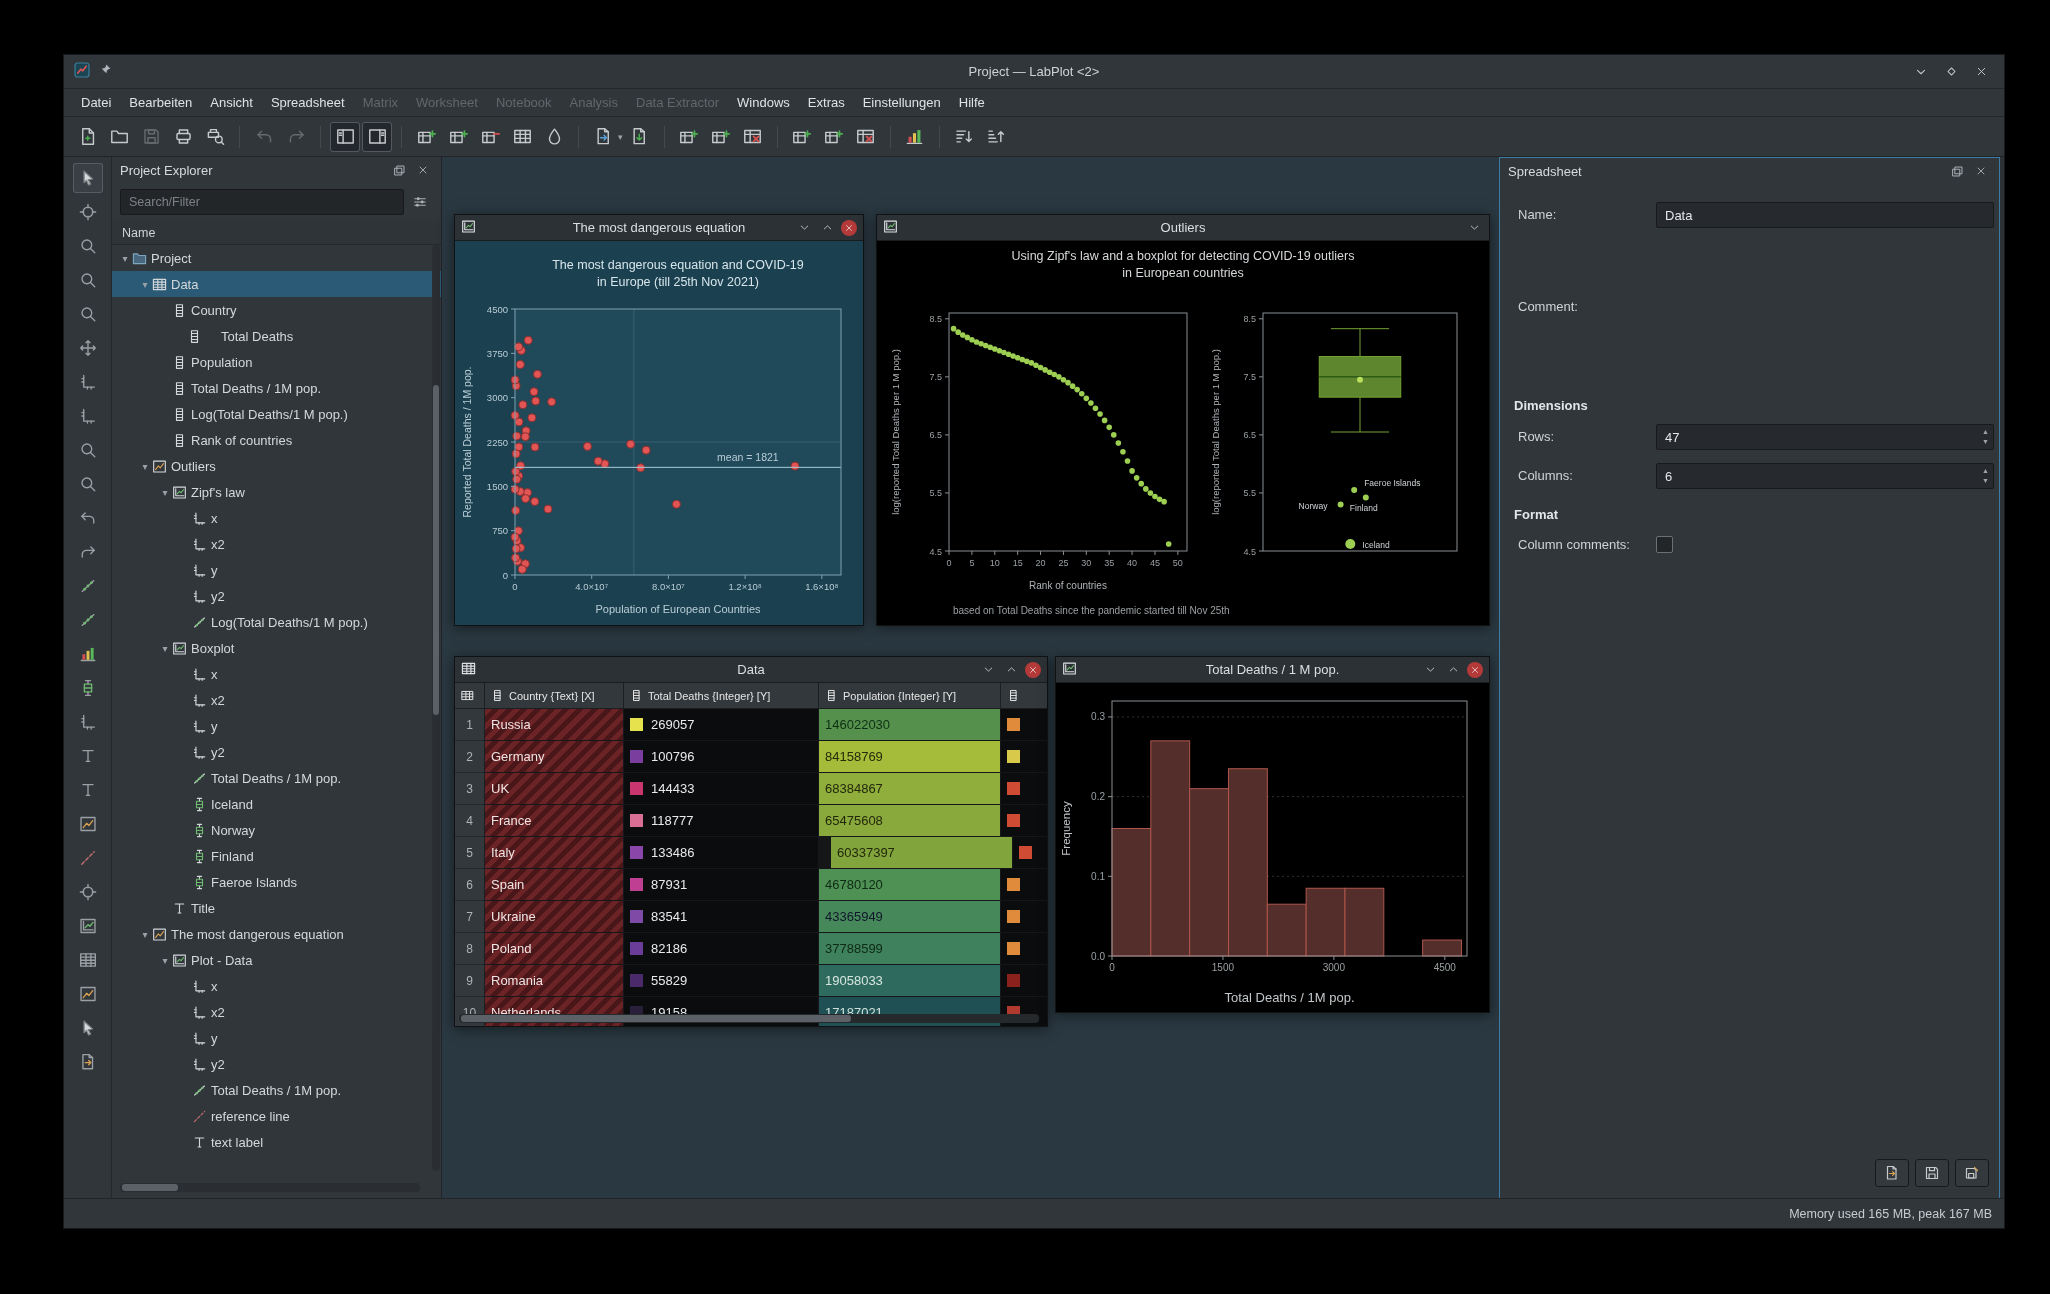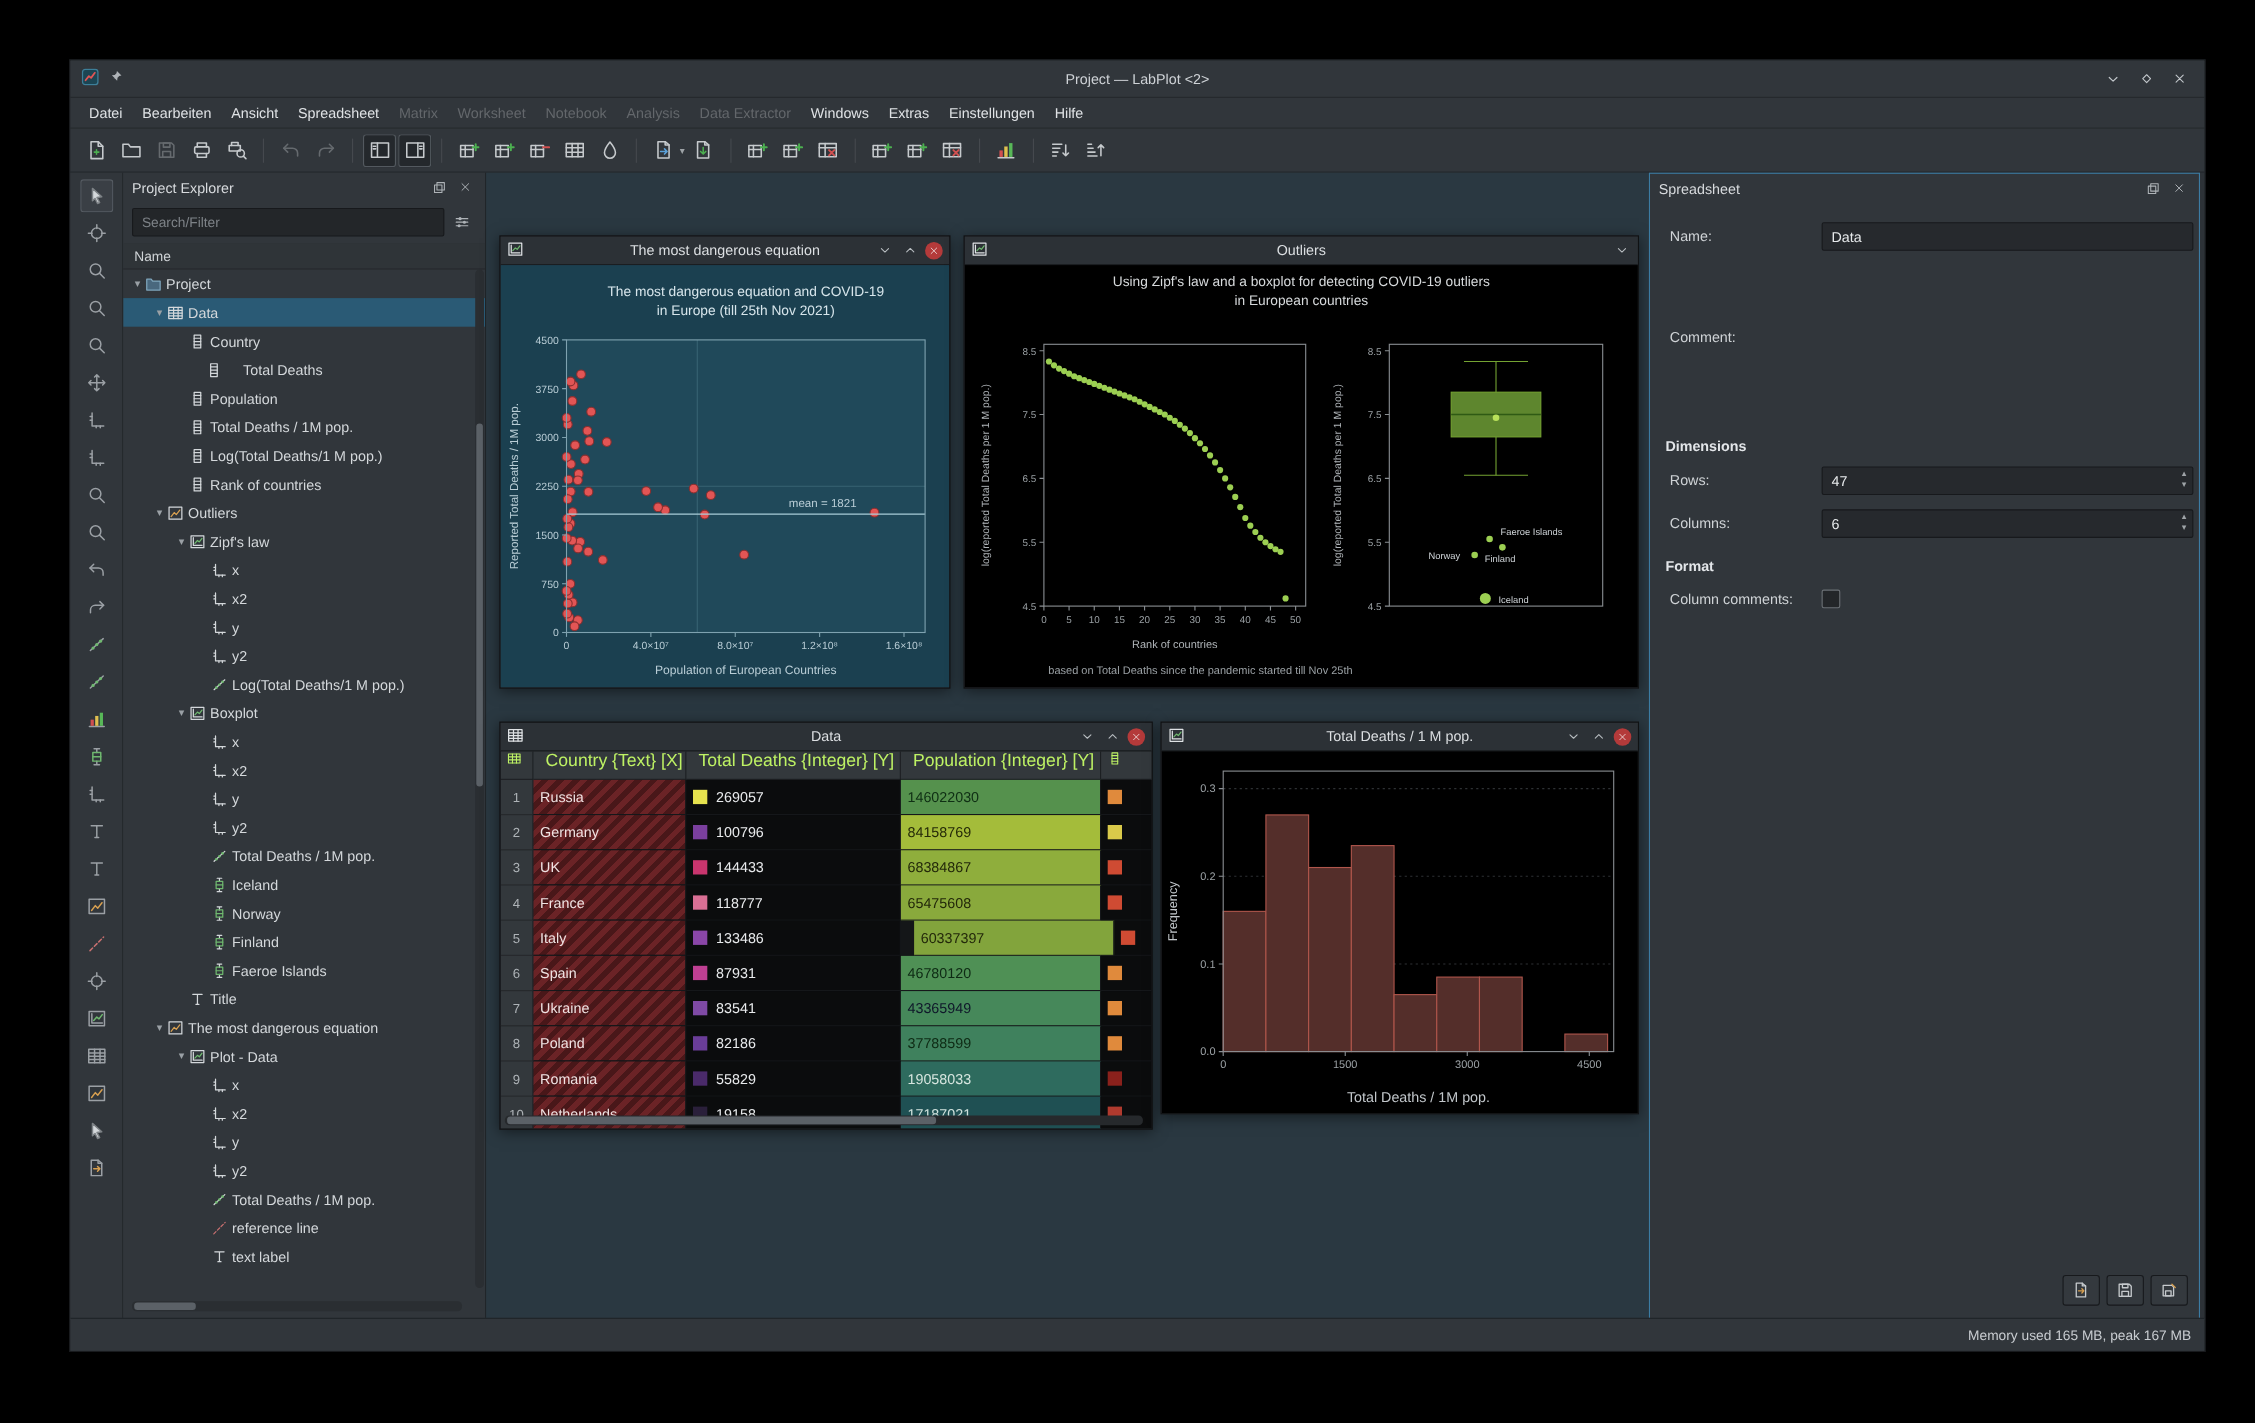--- a/index.html
+++ b/index.html
@@ -45,21 +45,21 @@
 .hscroll-l .handle{position:absolute;top:1px;left:2px;height:7px;width:56px;background:#5b6167;border-radius:3px}
 .mdi-bg{position:absolute;left:378px;top:0;width:1057px;height:100%;background:#2a3841}
 .mwin{position:absolute;background:#26292c;border:1px solid #101214;box-shadow:0 2px 12px rgba(0,0,0,.5);overflow:hidden}
 .mtitle{position:absolute;left:0;top:0;right:0;height:26px;background:#2c3136;border-bottom:1px solid #1a1d20;display:flex;align-items:center;padding:0 6px;gap:6px}
 .mtitle .t{position:absolute;left:0;right:0;text-align:center;font-size:13px;color:#dcdfe2;pointer-events:none}
 .mbtns{display:flex;gap:5px;margin-left:auto;align-items:center}
 .mbtn{width:18px;height:18px;display:flex;align-items:center;justify-content:center;color:#b9bec2}
 .mclose{width:16px;height:16px;border-radius:8px;background:#b43a3a;color:#f2e6e6;display:flex;align-items:center;justify-content:center}
 .mbody{position:absolute;left:0;top:26px;right:0;bottom:0}
 .sheet-head{position:absolute;left:0;top:0;height:26px;display:flex}
-.shc{background:#33383c;border-right:1px solid #1c1f22;border-bottom:1px solid #1c1f22;display:flex;gap:5px;padding:0 6px;font-size:16px;color:#bef264;overflow:hidden;white-space:nowrap;flex:none}
+.shc{background:#33383c;border-right:1px solid #1c1f22;border-bottom:1px solid #1c1f22;display:flex;align-items:center;gap:5px;padding:0 6px;font-size:11px;color:#e5e5e5;overflow:hidden;white-space:nowrap;flex:none}
 .srow{position:absolute;display:flex;height:32px;left:0}
 .snum{width:30px;background:#33383c;border-right:1px solid #1c1f22;border-bottom:1px solid #26292c;display:flex;align-items:center;justify-content:center;color:#aeb3b7;font-size:12px;flex:none}
 .scell{border-right:1px solid #15171a;border-bottom:1px solid #15171a;display:flex;align-items:center;padding:0 6px;font-size:13px;overflow:hidden;white-space:nowrap;flex:none}
 .c-country{width:139px;color:#f0e3e3;background:repeating-linear-gradient(135deg,#6b2326 0 5px,#491719 5px 10px)}
 .c-deaths{width:195px;background:#0b0c0d;color:#e8eaec;gap:8px}
 .c-pop{width:182px}
 .c-extra{width:48px;background:#0b0c0d;gap:6px}
 .chip{width:13px;height:13px;flex:none}
 .hscroll-s{position:absolute;left:4px;bottom:3px;height:9px;right:8px;background:#26292c;border-radius:4px}
 .hscroll-s .handle{position:absolute;top:1px;left:2px;height:7px;width:390px;background:#5b6167;border-radius:3px}

